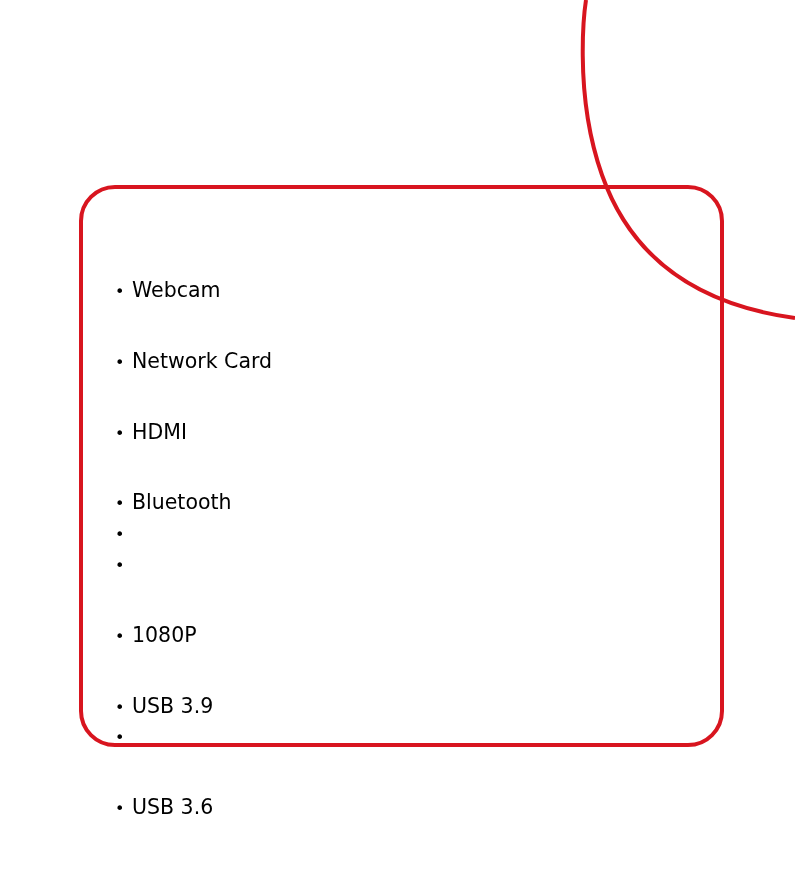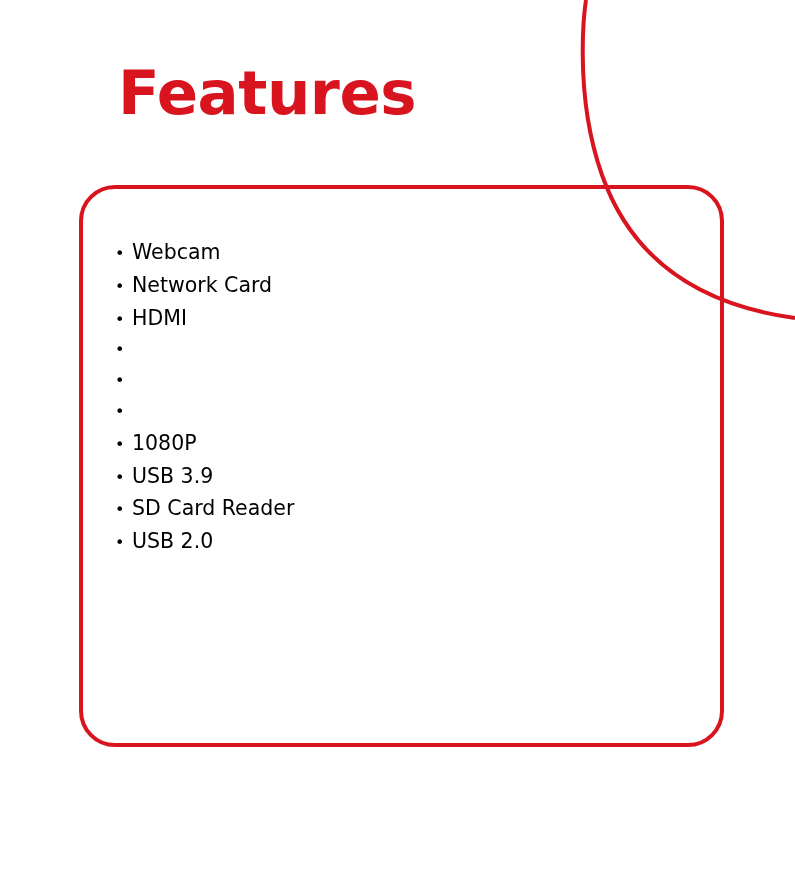--- a/index.html
+++ b/index.html
@@ -70,68 +70,68 @@
   .bullet {
     display: inline-block;
     width: 17px;
     font-size: 16px;
     line-height: 30.8px;
     color: #000000;
     flex: none;
   }
   .feature-label {
     display: inline-block;
+    margin-top: 38px;
   }
 </style>
 </head>
 <body>
 
 <div class="page">
 
   <svg class="decor-arc" viewBox="0 0 795 878" xmlns="http://www.w3.org/2000/svg">
     <path d="M586 0 C 586 0, 572 90, 602 175 C 632 260, 700 305, 795 318" fill="none" stroke="#d8151f" stroke-width="4"></path>
   </svg>
 
-  <h1 class="title">Features</h1>
 
   <div class="card"></div>
 
   <ul class="feature-list">
     <li class="feature-item">
       <span class="bullet">•</span>
       <span class="feature-label">Webcam</span>
     </li>
     <li class="feature-item">
       <span class="bullet">•</span>
       <span class="feature-label">Network Card</span>
     </li>
     <li class="feature-item">
       <span class="bullet">•</span>
       <span class="feature-label">HDMI</span>
     </li>
     <li class="feature-item">
       <span class="bullet">•</span>
+      <span class="feature-label">Bluetooth</span>
     </li>
     <li class="feature-item">
       <span class="bullet">•</span>
     </li>
     <li class="feature-item">
       <span class="bullet">•</span>
     </li>
     <li class="feature-item">
       <span class="bullet">•</span>
       <span class="feature-label">1080P</span>
     </li>
     <li class="feature-item">
       <span class="bullet">•</span>
       <span class="feature-label">USB 3.9</span>
     </li>
     <li class="feature-item">
       <span class="bullet">•</span>
-      <span class="feature-label">SD Card Reader</span>
     </li>
     <li class="feature-item">
       <span class="bullet">•</span>
-      <span class="feature-label">USB 2.0</span>
+      <span class="feature-label">USB 3.6</span>
     </li>
   </ul>
 
 </div>
 
 </body></html>

